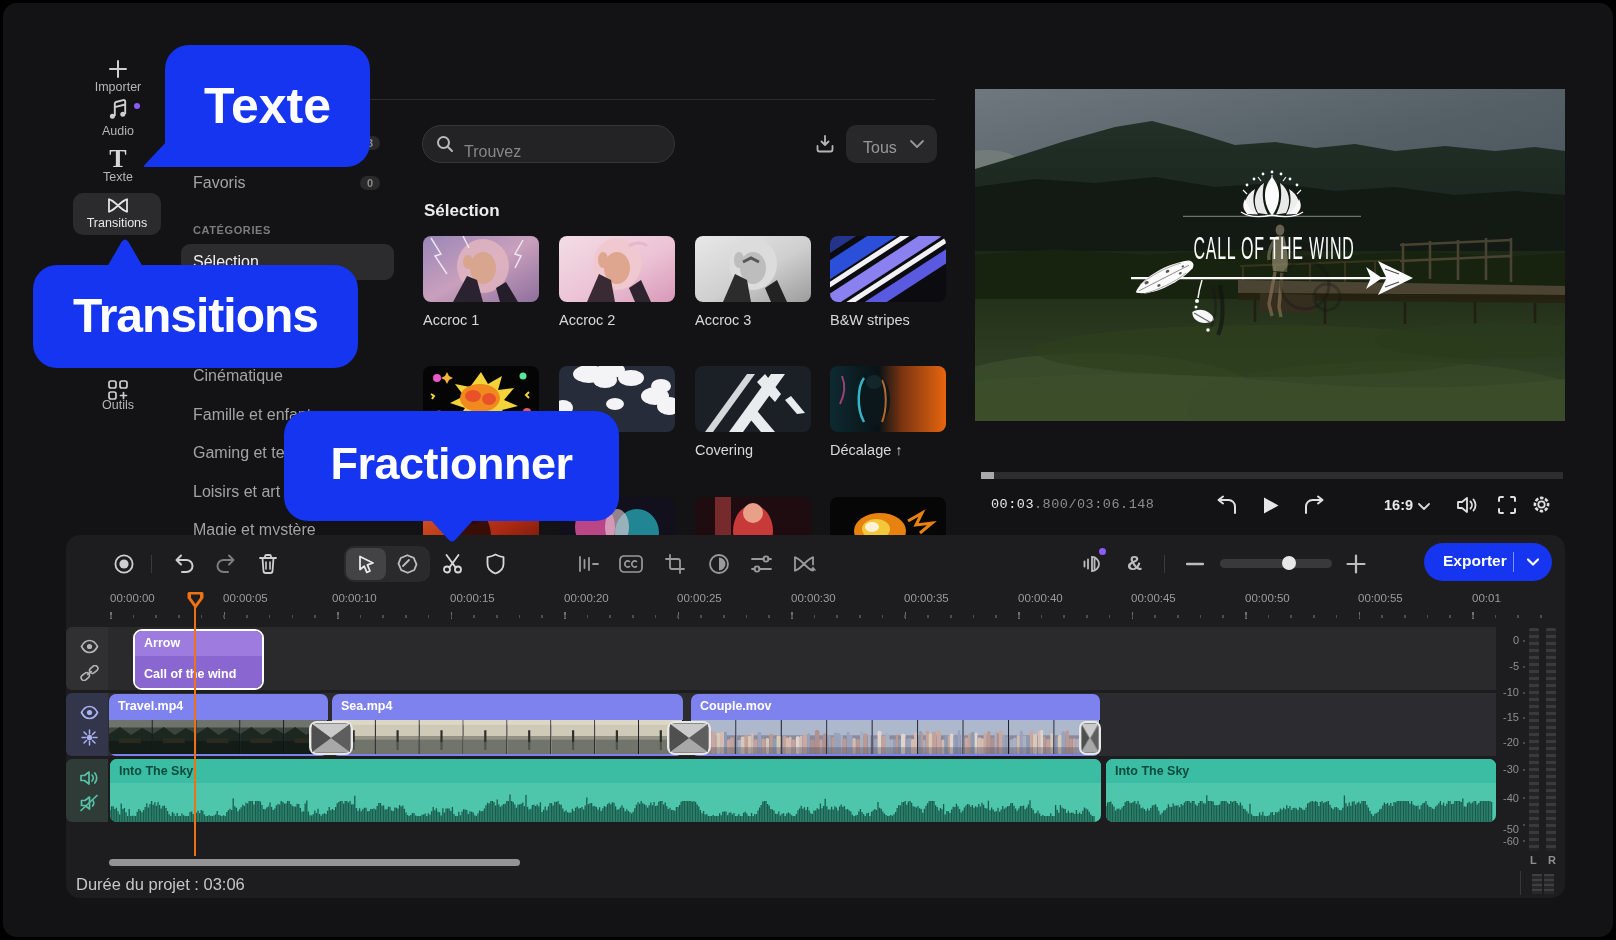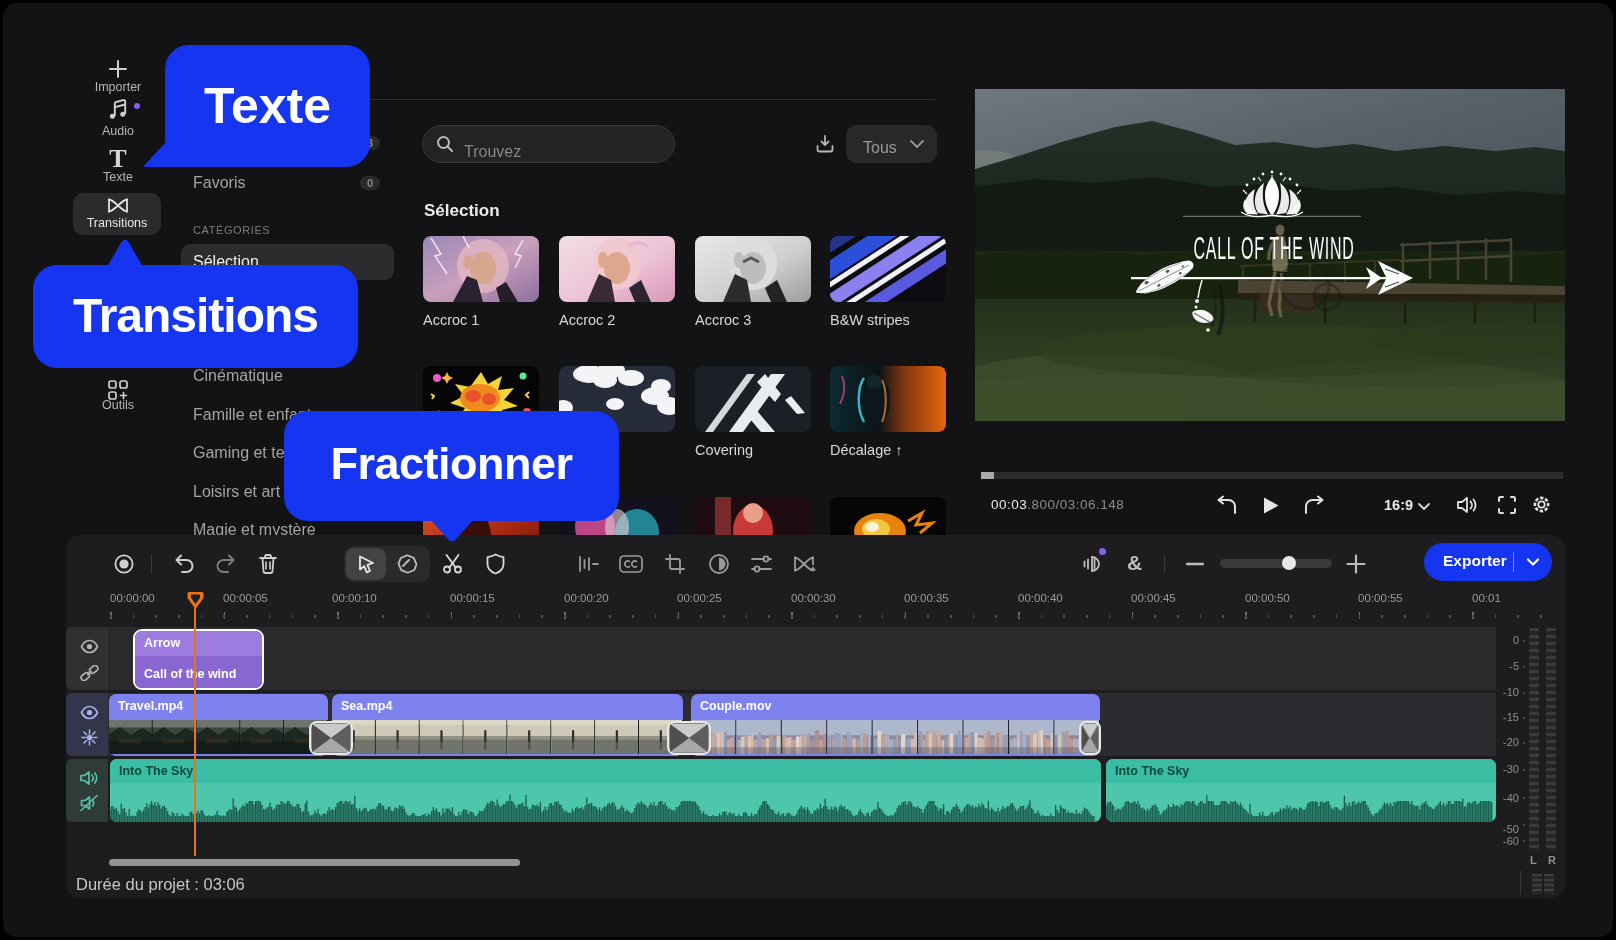--- a/index.html
+++ b/index.html
@@ -47,21 +47,21 @@
         <rect x="2" y="13" width="7" height="7" rx="2" stroke="#cfcfcf" stroke-width="1.7" fill="none"></rect>
         <rect x="13" y="2" width="7" height="7" rx="2" stroke="#cfcfcf" stroke-width="1.7" fill="none"></rect>
         <path d="M16.5 13.5v6M13.5 16.5h6" stroke="#cfcfcf" stroke-width="1.7" stroke-linecap="round"></path>
       </svg>
 <div class="navlab" style="left:75px;top:395px">Outils</div>
 
 <div class="libitem" style="top:131px;">Transitions</div>
 <div class="badge" style="left:357px;top:133px;">3</div>
 <div class="libitem" style="top:171px;">Favoris</div>
 <div class="badge" style="left:357px;top:173px;">0</div>
-<div class="abs" style="left:190px;top:221px;color:#7c7c7e;font-size:11px;letter-spacing:.6px;font-weight:400;">CATÉGORIES</div>
+<div class="abs" style="left:190px;top:221px;color:#7c7c7e;font-size:11px;letter-spacing:.6px;font-weight:700;">CATÉGORIES</div>
 <div class="abs" style="left:178px;top:241px;width:213px;height:36px;background:#2c2c2f;border-radius:9px;"></div>
 <div class="libitem" style="top:250px;color:#efefef;">Sélection</div>
 <div class="libitem" style="top:289px;">Tendance</div>
 <div class="libitem" style="top:327px;">Basique</div>
 <div class="libitem" style="top:364px;">Cinématique</div>
 <div class="libitem" style="top:403px;">Famille et enfants</div>
 <div class="libitem" style="top:441px;">Gaming et tech</div>
 <div class="libitem" style="top:480px;">Loisirs et art</div>
 <div class="libitem" style="top:518px;">Magie et mystère</div>
 
@@ -340,21 +340,21 @@
             <path d="M-8 0H11" stroke="#666" stroke-width="1.2"></path>
           </g>
   <circle cx="233" cy="241" r="1.8"></circle>
   <path d="M238 198q6 24-2 40" stroke="#181818" stroke-width="2.6" fill="none" opacity=".5"></path>
  </g>
 </svg>
 
 <div class="abs" style="left:978px;top:469px;width:582px;height:7px;background:#2d2d2f;"></div>
 <div class="abs" style="left:978px;top:469px;width:13px;height:7px;background:#a9a9a9;"></div>
 
-<div class="abs" style="left:988px;top:494px;font-family:Liberation Sans, sans-serif;font-size:13.5px;letter-spacing:.5px;color:#e9e9e9;">00:03<span style="color:#8d8d8d;">.800/03:06.148</span></div>
+<div class="abs" style="left:988px;top:494px;font-family:Liberation Mono, monospace;font-size:13.5px;letter-spacing:.5px;color:#e9e9e9;">00:03<span style="color:#8d8d8d;">.800/03:06.148</span></div>
 <svg class="ico" style="left:1213px;top:492px" width="22" height="20" viewBox="0 0 22 20">
         <path d="M7 1.5L2.5 5 7 8.5" stroke="#e0e0e0" stroke-width="2" fill="none" stroke-linecap="round" stroke-linejoin="round"></path>
         <path d="M3 5h9.5a6.5 6.5 0 0 1 6.5 6.5V18" stroke="#e0e0e0" stroke-width="2" fill="none" stroke-linecap="round"></path>
       </svg>
 <svg class="ico" style="left:1259px;top:493px" width="18" height="19" viewBox="0 0 18 19">
         <path d="M2 1.5L16.5 9.5 2 17.5Z" fill="#e6e6e6"></path>
       </svg>
 <svg class="ico" style="left:1300px;top:492px" width="22" height="20" viewBox="0 0 22 20">
         <path d="M15 1.5L19.5 5 15 8.5" stroke="#e0e0e0" stroke-width="2" fill="none" stroke-linecap="round" stroke-linejoin="round"></path>
         <path d="M19 5H9.5A6.5 6.5 0 0 0 3 11.5V18" stroke="#e0e0e0" stroke-width="2" fill="none" stroke-linecap="round"></path>

